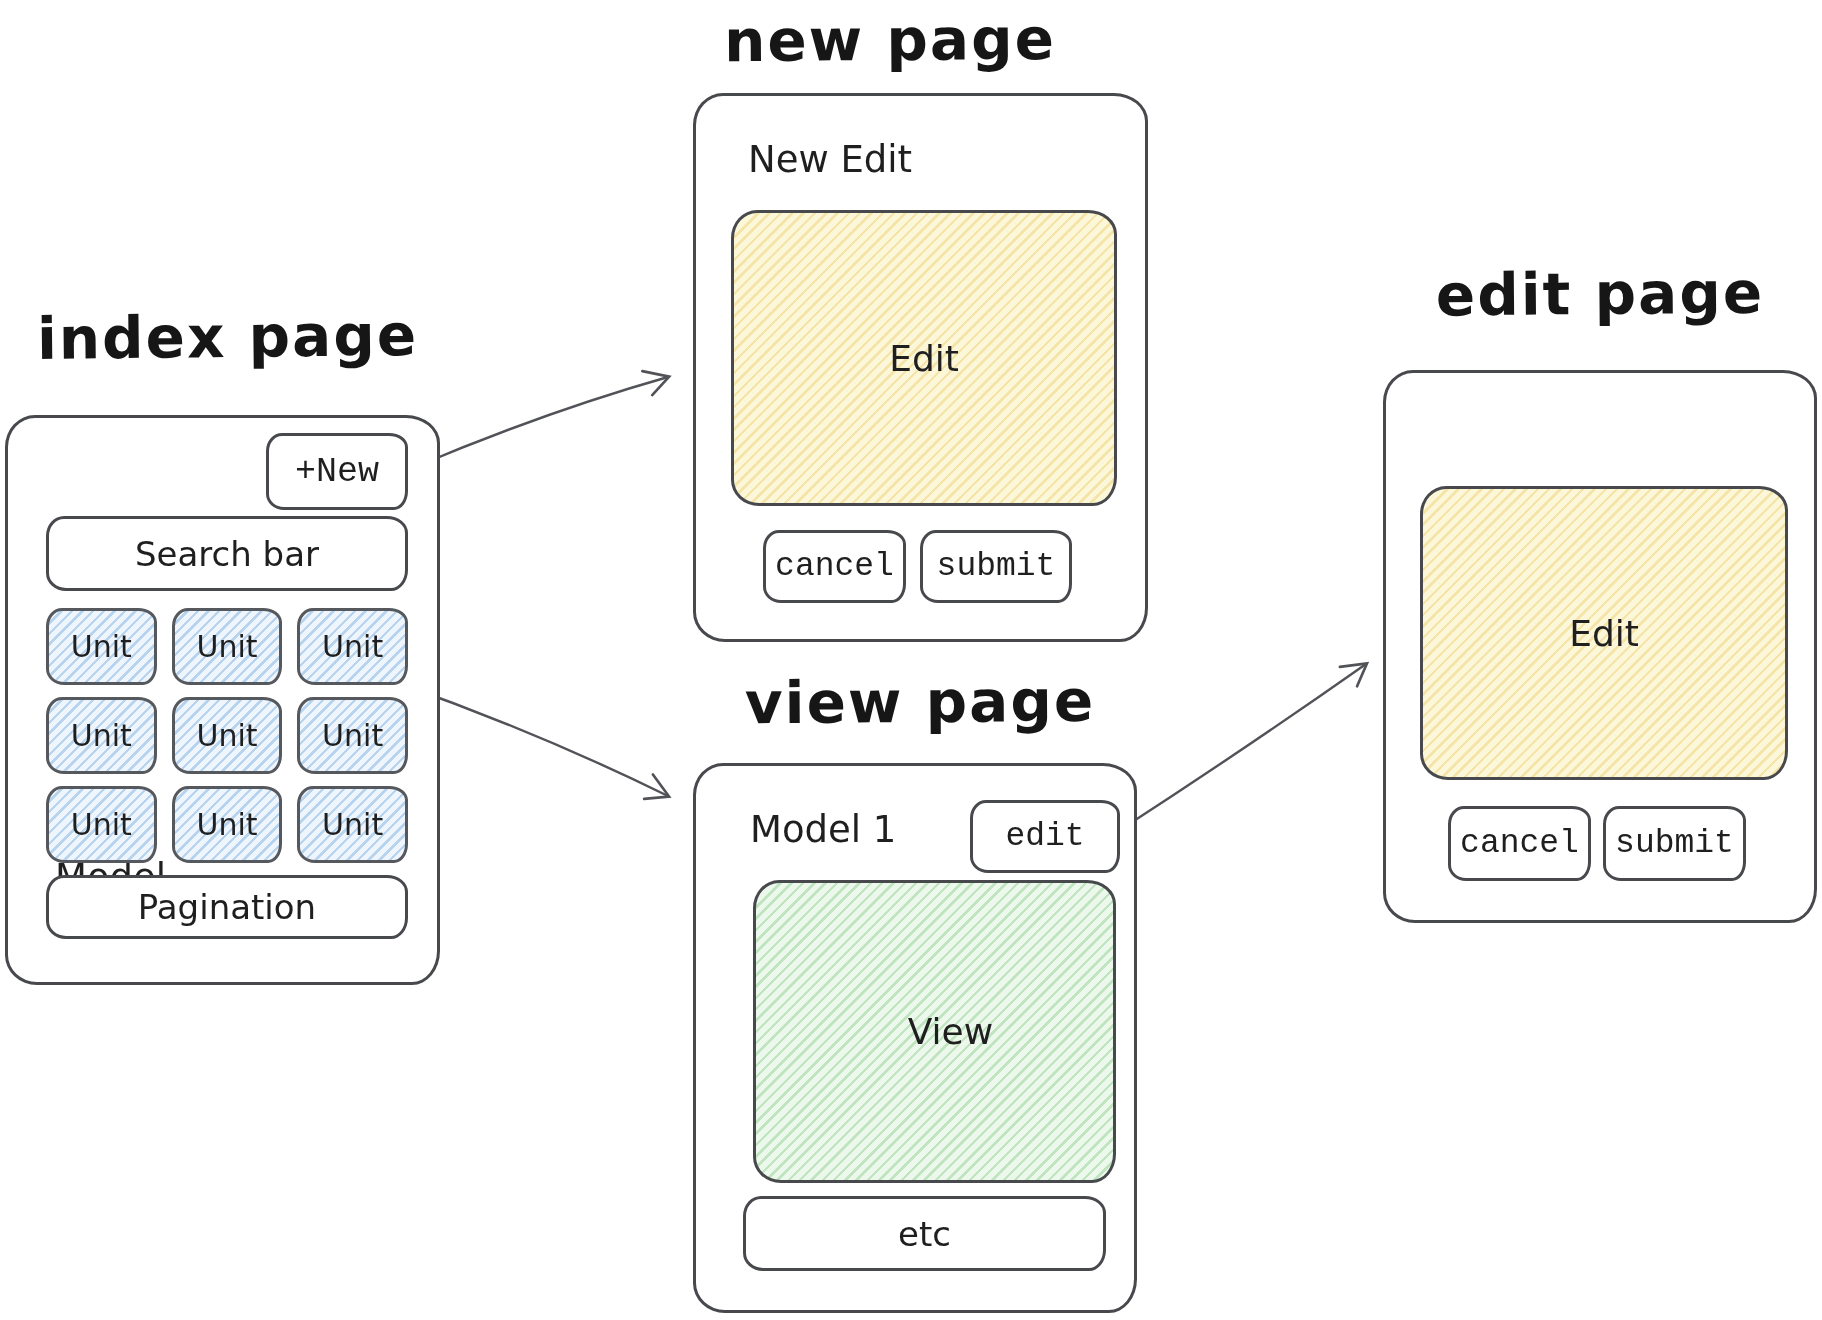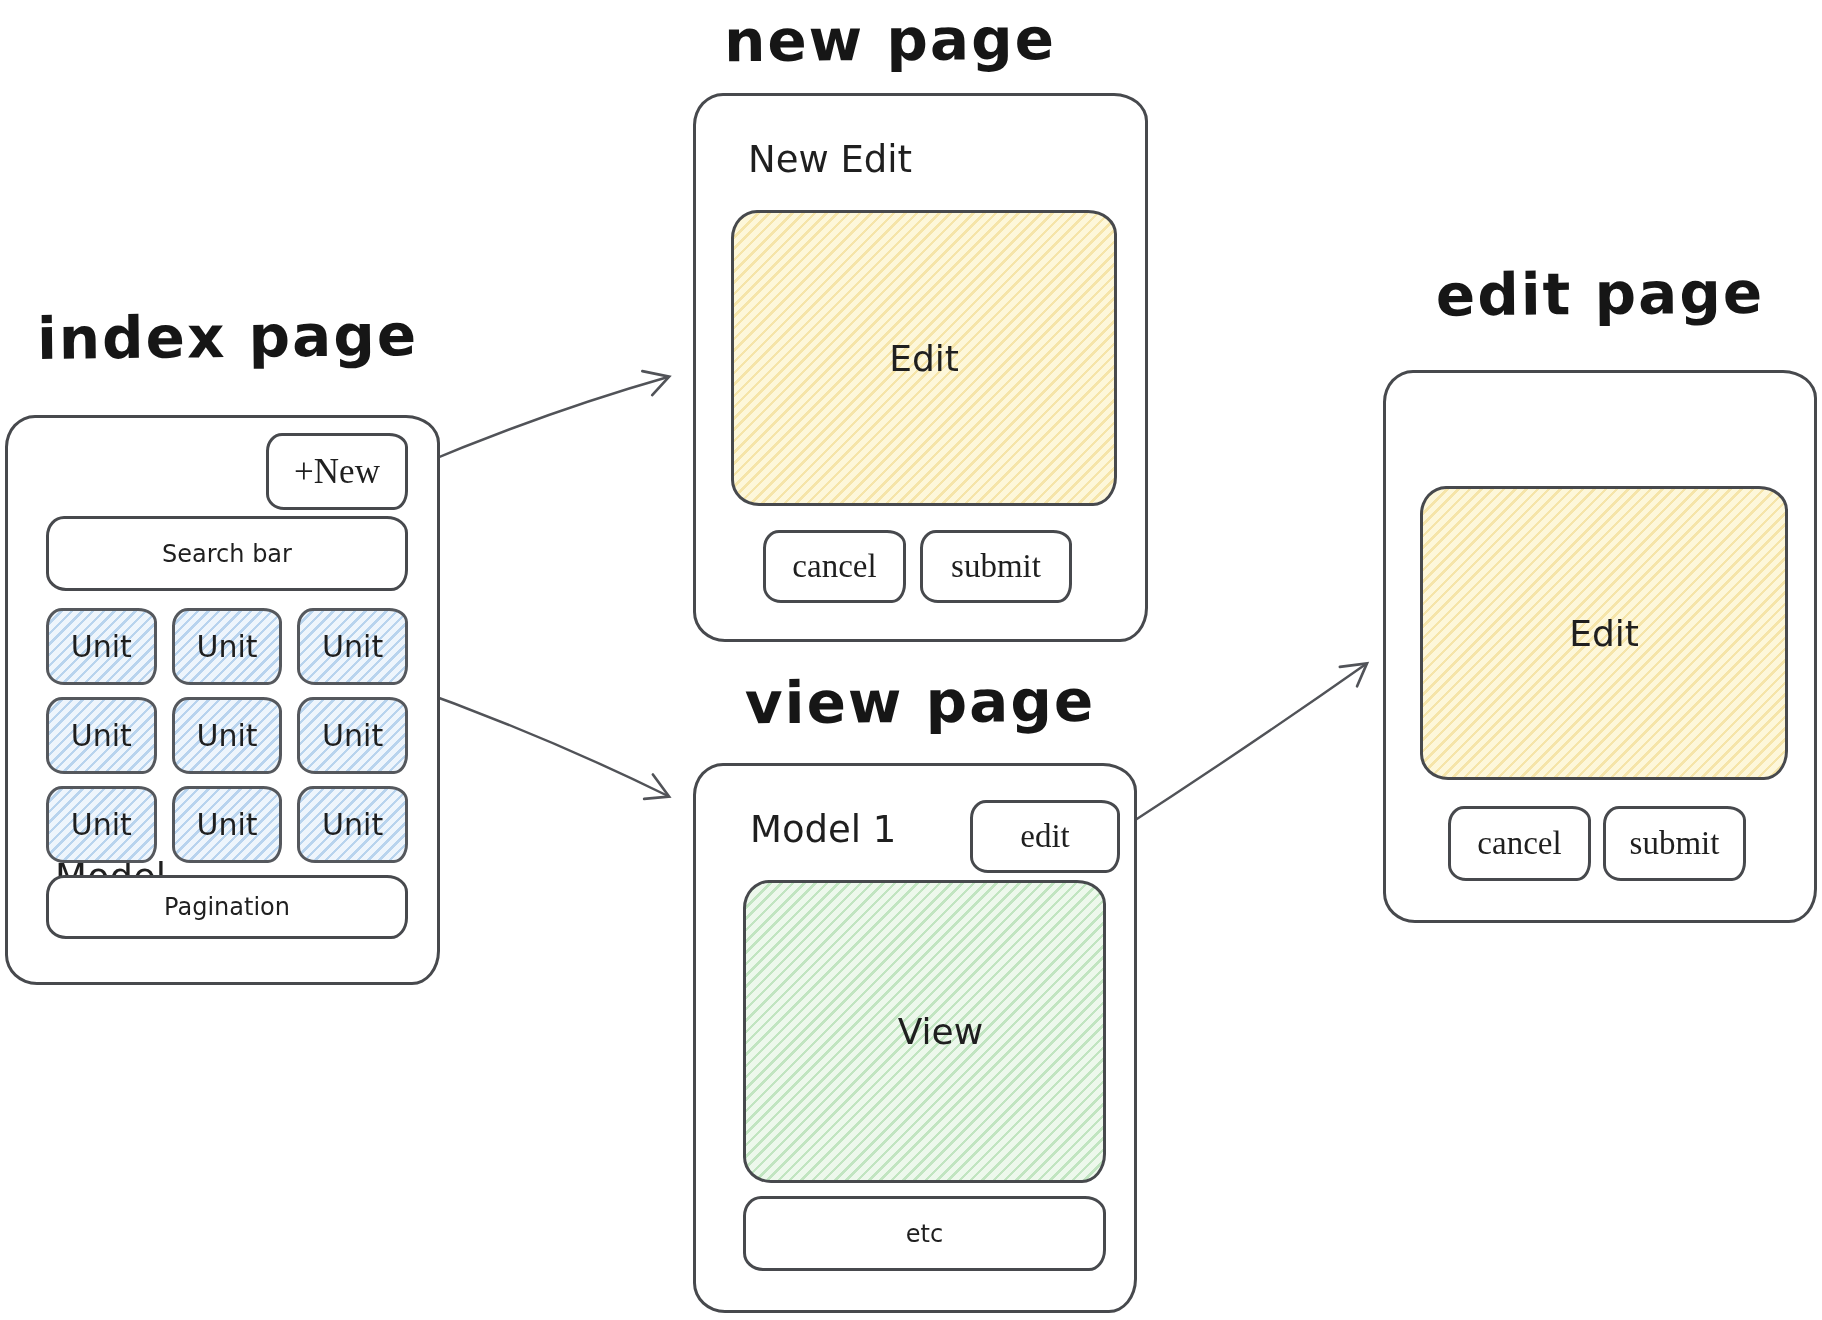--- a/index.html
+++ b/index.html
@@ -14,27 +14,27 @@
   .frame{
     position:absolute;background:#fff;border:3px solid #47494d;
     border-radius:30px 34px 28px 32px / 32px 28px 34px 30px;
     box-sizing:border-box;
   }
   .box-label{position:absolute;font-size:37px;white-space:nowrap;}
   .btn{
     position:absolute;background:#fff;border:3px solid #47494d;
     border-radius:16px 19px 14px 18px / 18px 14px 19px 16px;
     display:flex;align-items:center;justify-content:center;
-    font-family:Liberation Serif, serif;font-size:33px;color:#1f1f1f;box-sizing:border-box;padding:4px;
+    font-family:Liberation Mono, monospace;font-size:33px;color:#1f1f1f;box-sizing:border-box;padding:4px;
   }
   .bar{
     position:absolute;background:#fff;border:3px solid #47494d;
     border-radius:18px 21px 17px 20px / 20px 17px 21px 18px;
     display:flex;align-items:center;justify-content:center;
-    font-size:24px;box-sizing:border-box;
+    font-size:34px;box-sizing:border-box;
   }
   .unit-grid{
     position:absolute;display:grid;grid-template-columns:repeat(3,1fr);
     column-gap:15px;row-gap:12px;
   }
   .unit{
     height:77px;border:3px solid #55585d;
     border-radius:16px 19px 14px 18px / 18px 14px 19px 16px;
     display:flex;align-items:center;justify-content:center;
     font-size:30px;box-sizing:border-box;
@@ -106,21 +106,21 @@
     <div class="area hatch-yellow" style="left:35px;top:114px;width:386px;height:296px;">Edit</div>
     <button class="btn" style="left:67px;top:434px;width:143px;height:73px;">cancel</button>
     <button class="btn" style="left:224px;top:434px;width:152px;height:73px;">submit</button>
   </section>
 
   <div class="page-title" style="left:700px;top:668px;width:440px;transform:rotate(-0.4deg);">view page</div>
 
   <section class="frame" style="left:693px;top:763px;width:444px;height:550px;">
     <span class="box-label" style="left:54px;top:42px;">Model 1</span>
     <button class="btn" style="left:274px;top:34px;width:150px;height:73px;">edit</button>
-    <div class="area hatch-green" style="left:47px;top:114px;width:363px;height:303px;padding-left:32px;">View</div>
+    <div class="area hatch-green" style="left:57px;top:114px;width:363px;height:303px;padding-left:32px;">View</div>
     <div class="bar" style="left:47px;top:430px;width:363px;height:75px;">etc</div>
   </section>
 
   <div class="page-title" style="left:1380px;top:260px;width:440px;transform:rotate(-0.5deg);">edit page</div>
 
   <section class="frame" style="left:1383px;top:370px;width:434px;height:553px;">
     <div class="area hatch-yellow" style="left:34px;top:113px;width:368px;height:294px;">Edit</div>
     <button class="btn" style="left:62px;top:433px;width:143px;height:75px;">cancel</button>
     <button class="btn" style="left:217px;top:433px;width:143px;height:75px;">submit</button>
   </section>

